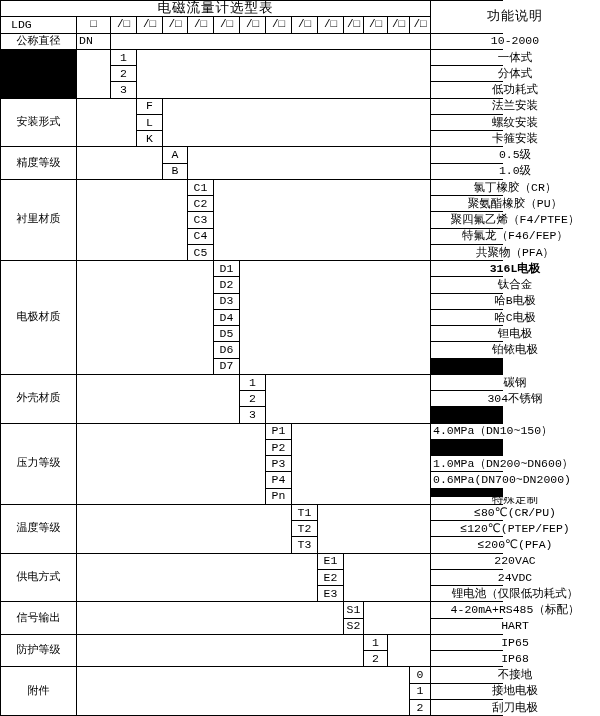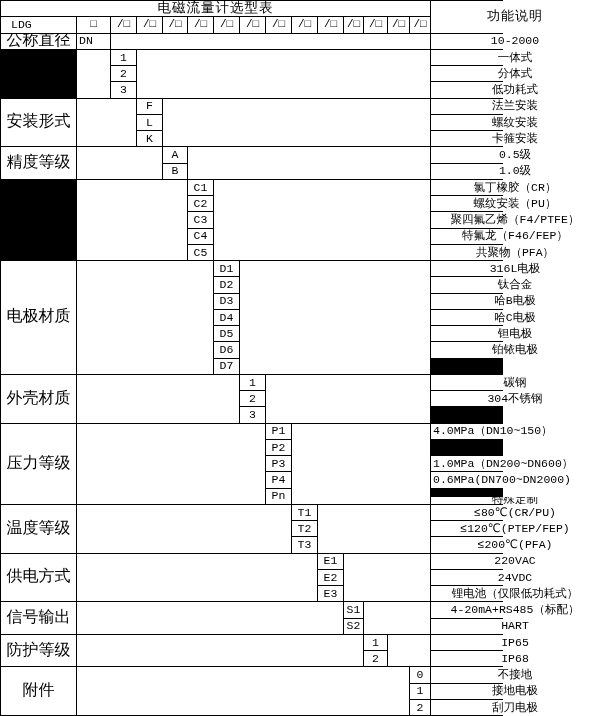--- a/index.html
+++ b/index.html
@@ -24,21 +24,21 @@
     font-size: 11.5px;
     line-height: 1;
     white-space: nowrap;
     overflow: hidden;
     box-sizing: border-box;
   }
   .title-cell { font-size: 13.5px; letter-spacing: 1px; }
   .func-header { font-size: 13px; letter-spacing: 1px; }
   .model-prefix { justify-content: flex-start; padding-left: 10px; }
   .slot { font-size: 11px; }
-  .label { font-size: 16px; }
+  .label { font-size: 11px; }
   .code.dn { justify-content: flex-start; padding-left: 2px; }
   .desc.left { justify-content: flex-start; padding-left: 2px; }
 </style>
 </head>
 <body>
 
 <div id="table">
   <div class="cell title-cell" style="grid-column: 1 / 16; grid-row: 1;">电磁流量计选型表</div>
   <div class="cell func-header" style="grid-column: 16; grid-row: 1 / 3;">功能说明</div>
   <div class="cell model-prefix" style="grid-column: 1; grid-row: 2;">LDG</div>
@@ -78,36 +78,37 @@
     <div class="cell code" style="grid-area: 9 / 4;">K</div>
     <div class="cell desc" style="grid-area: 9 / 16;">卡箍安装</div>
     <div class="cell gap" style="grid-area: 7 / 5 / 10 / 16;"></div>
     <div class="cell label" style="grid-area: 10 / 1 / 12;">精度等级</div>
     <div class="cell gap" style="grid-area: 10 / 2 / 12 / 5;"></div>
     <div class="cell code" style="grid-area: 10 / 5;">A</div>
     <div class="cell desc" style="grid-area: 10 / 16;">0.5级</div>
     <div class="cell code" style="grid-area: 11 / 5;">B</div>
     <div class="cell desc" style="grid-area: 11 / 16;">1.0级</div>
     <div class="cell gap" style="grid-area: 10 / 6 / 12 / 16;"></div>
+    <div class="cell label" style="grid-area: 12 / 1 / 17;">衬里材质</div>
     <div class="cell gap" style="grid-area: 12 / 2 / 17 / 6;"></div>
     <div class="cell code" style="grid-area: 12 / 6;">C1</div>
     <div class="cell desc" style="grid-area: 12 / 16;">氯丁橡胶（CR）</div>
     <div class="cell code" style="grid-area: 13 / 6;">C2</div>
-    <div class="cell desc" style="grid-area: 13 / 16;">螺纹安装（PU）</div>
+    <div class="cell desc" style="grid-area: 13 / 16;">聚氨酯橡胶（PU）</div>
     <div class="cell code" style="grid-area: 14 / 6;">C3</div>
     <div class="cell desc" style="grid-area: 14 / 16;">聚四氟乙烯（F4/PTFE）</div>
     <div class="cell code" style="grid-area: 15 / 6;">C4</div>
     <div class="cell desc" style="grid-area: 15 / 16;">特氟龙（F46/FEP）</div>
     <div class="cell code" style="grid-area: 16 / 6;">C5</div>
     <div class="cell desc" style="grid-area: 16 / 16;">共聚物（PFA）</div>
     <div class="cell gap" style="grid-area: 12 / 7 / 17 / 16;"></div>
     <div class="cell label" style="grid-area: 17 / 1 / 24;">电极材质</div>
     <div class="cell gap" style="grid-area: 17 / 2 / 24 / 7;"></div>
     <div class="cell code" style="grid-area: 17 / 7;">D1</div>
-    <div class="cell desc" style="grid-area: 17 / 16;">316L电极</div>
+    <div class="cell desc" style="grid-area: 17 / 16; font-weight: bold;">316L电极</div>
     <div class="cell code" style="grid-area: 18 / 7;">D2</div>
     <div class="cell desc" style="grid-area: 18 / 16;">钛合金</div>
     <div class="cell code" style="grid-area: 19 / 7;">D3</div>
     <div class="cell desc" style="grid-area: 19 / 16;">哈B电极</div>
     <div class="cell code" style="grid-area: 20 / 7;">D4</div>
     <div class="cell desc" style="grid-area: 20 / 16;">哈C电极</div>
     <div class="cell code" style="grid-area: 21 / 7;">D5</div>
     <div class="cell desc" style="grid-area: 21 / 16;">钽电极</div>
     <div class="cell code" style="grid-area: 22 / 7;">D6</div>
     <div class="cell desc" style="grid-area: 22 / 16;">铂铱电极</div>

